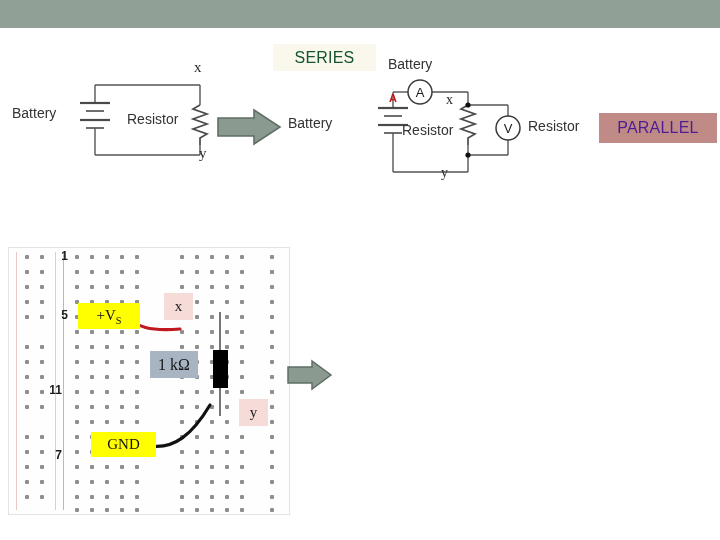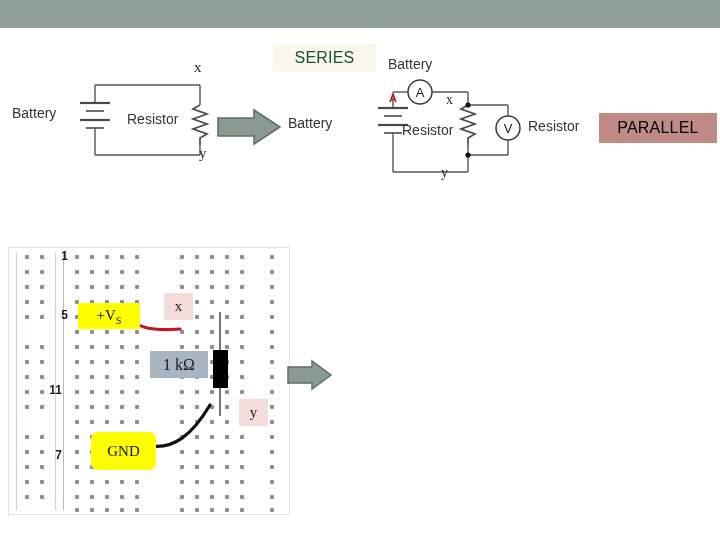--- a/index.html
+++ b/index.html
@@ -44,21 +44,21 @@
   }
   .parallel-chip {
     position: absolute;
     left: 599px; top: 113px;
     width: 118px; height: 30px;
     background: #c08b86;
     display: flex;
     align-items: center;
     justify-content: center;
     font-size: 16px;
-    color: #000000;
+    color: #4c1d95;
     letter-spacing: 0.2px;
   }
 
   
   .ctext {
     position: absolute;
     font-family: "Liberation Sans", sans-serif;
     color: #333333;
     white-space: nowrap;
   }
@@ -514,25 +514,25 @@
 <svg class="layer" style="left:148px; top:383px;" width="75" height="70">
   <path d="M3,63 C26,66 44,52 62,22" stroke="#111111" stroke-width="3.2" fill="none" stroke-linecap="round"></path>
 </svg>
 
 <div class="chip-yellow" style="left:78px; top:303px; width:62px; height:26px; font-size:15px;">
   <span>
     <span>+V</span><sub>S</sub>
   </span>
 </div>
 
-<div class="chip-gray" style="left:150px; top:351px; width:58px; height:27px; font-size:16px;">
+<div class="chip-gray" style="left:150px; top:351px; width:48px; height:27px; font-size:16px;">
   <span>1 kΩ</span>
 </div>
 
-<div class="chip-yellow" style="left:91px; top:432px; width:65px; height:38px; font-size:15px;border-radius:7px;">
+<div class="chip-yellow" style="left:91px; top:432px; width:65px; height:25px; font-size:15px;">
   <span>GND</span>
 </div>
 
 <div class="chip-pink" style="left:164px; top:293px; width:29px; height:27px; font-size:15px;">
   <span>x</span>
 </div>
 
 <div class="chip-pink" style="left:239px; top:399px; width:29px; height:27px; font-size:15px;">
   <span>y</span>
 </div>

